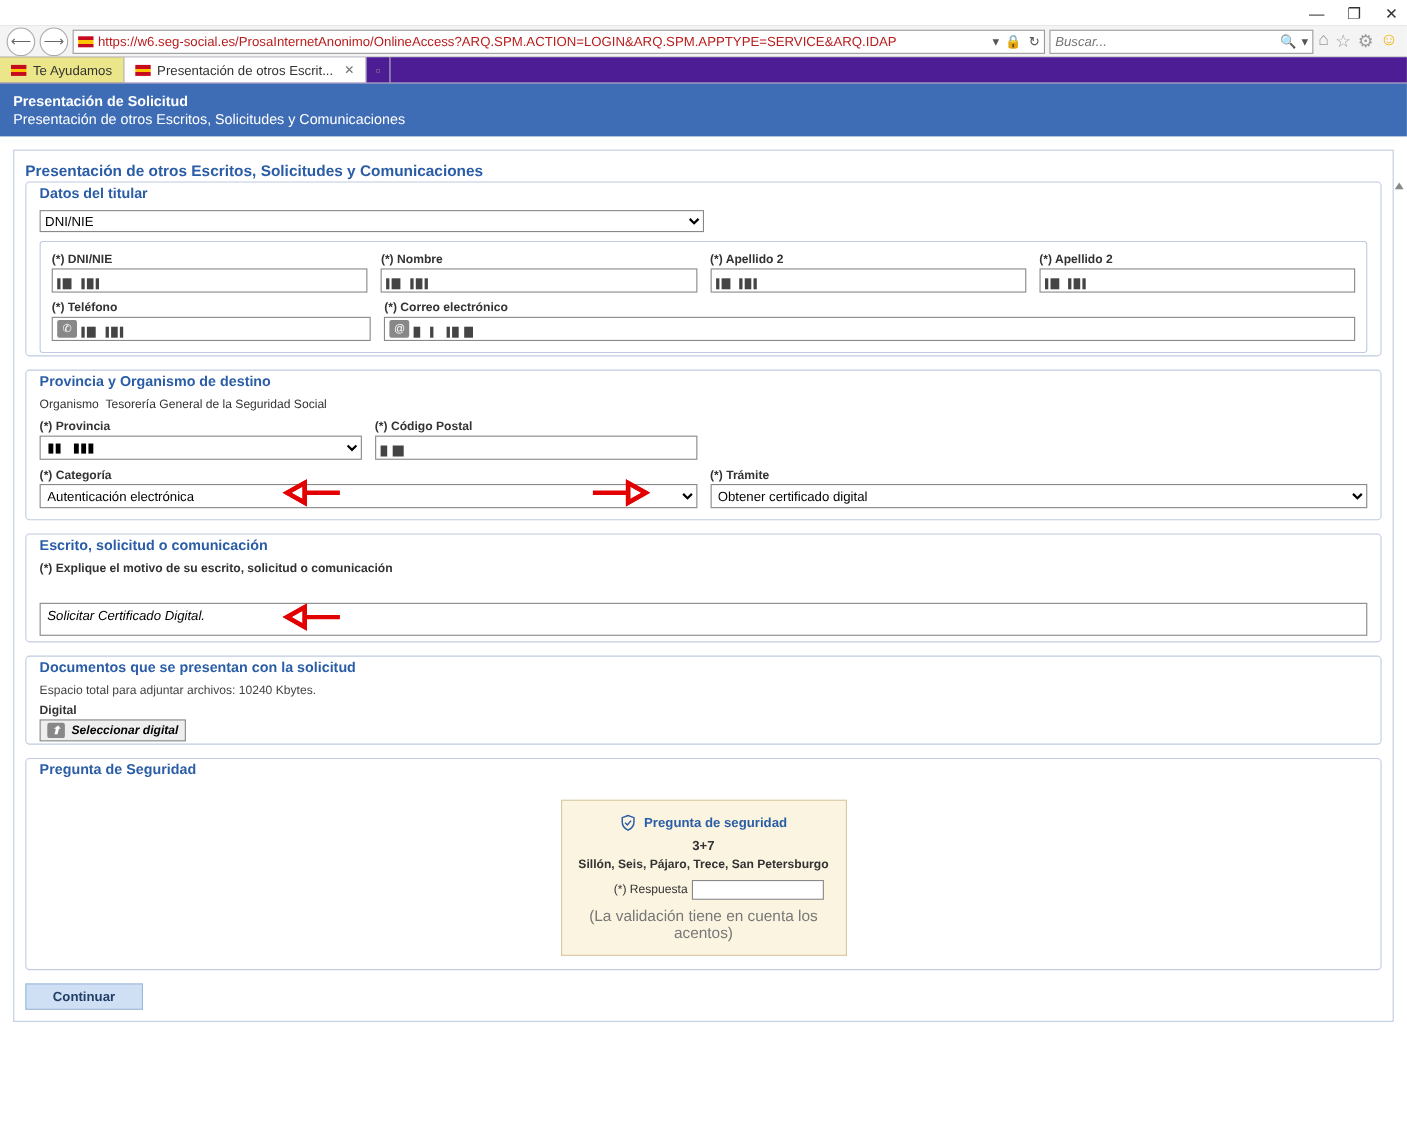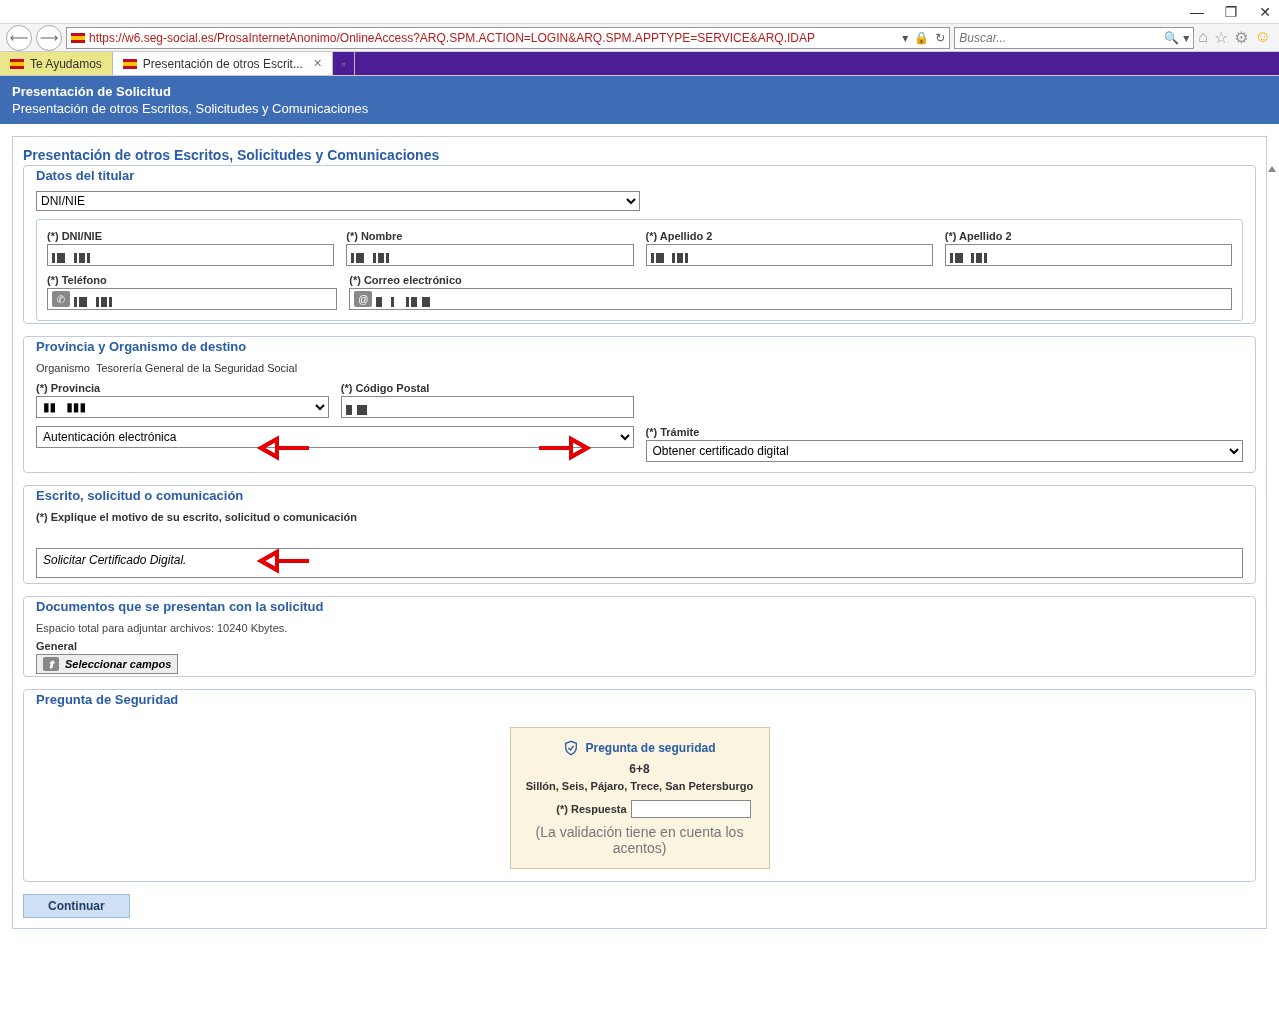--- a/index.html
+++ b/index.html
@@ -72,21 +72,21 @@
   .file-btn .up-icon { width:16px;height:14px;background:#888;border-radius:2px;display:flex;align-items:center;justify-content:center;color:#fff;font-size:10px;}
 
   .security-box { border:1px solid #d8c9a0; background:#faf4e0; width:260px; margin:20px auto 10px; padding:12px 14px; text-align:center; font-size:11px;}
   .security-box .sec-title { color:#2a5da6; font-weight:bold; font-size:12px; display:flex; align-items:center; justify-content:center; gap:6px; margin-bottom:6px;}
   .shield { width:16px;height:16px; }
   .shield svg{width:16px;height:16px;}
   .security-box .sec-text { color:#555; margin-bottom:8px; line-height:1.4;}
   .security-box .sec-q { font-weight:bold; margin-bottom:4px; font-size:12px;}
   .security-box .sec-opts { font-weight:bold; font-size:11px; margin-bottom:8px;}
   .security-box .ans-row { display:flex; align-items:center; justify-content:center; gap:4px; margin-bottom:6px;}
-  .security-box .ans-row label{ font-size:11px; font-weight:bold;margin-left:28px;}
+  .security-box .ans-row label{ font-size:11px; font-weight:normal;margin-left:28px;}
   .security-box input[type=text]{ width:120px; height:18px; border:1px solid #888;}
   .security-box .sec-note { color:#777; font-size:14px;}
 
   .continue-row { margin-top:10px;}
   .continue-btn { background:#cfe0f4; border:1px solid #9db8d9; color:#223d66; font-weight:bold; padding:4px 24px; font-size:12px; cursor:pointer;}
 
   
   .arrow-overlay { position: absolute; pointer-events: none; }
   .arrow-overlay svg { overflow: visible; }
 </style>
@@ -221,20 +221,21 @@
           <label>(*) Código Postal</label>
           <div class="text-input">
             <span class="redacted"><i class="rbar" style="width:6px"></i>&nbsp;<i class="rbar" style="width:10px"></i></span>
           </div>
         </div>
         <div class="field q"></div>
         <div class="field q"></div>
       </div>
       <div class="row">
         <div class="field h">
+          <label>(*) Categoría</label>
           <select class="text-input" style="width:100%">
             <option>Autenticación electrónica</option>
           </select>
         </div>
         <div class="field h">
           <label>(*) Trámite</label>
           <select class="text-input" style="width:100%">
             <option>Obtener certificado digital</option>
           </select>
         </div>
@@ -262,40 +263,40 @@
         <svg width="55" height="30">
             <path d="M50 15 L18 15 L18 6 L2 15 L18 24 L18 15" fill="none" stroke="#e30000" stroke-width="4"></path>
             <path d="M18 6 L2 15 L18 24 Z" fill="none" stroke="#e30000" stroke-width="4"></path>
           </svg>
       </div>
     </div>
 
     <div class="section">
       <div class="section-title">Documentos que se presentan con la solicitud</div>
       <div class="doc-hint">Espacio total para adjuntar archivos: 10240 Kbytes.</div>
-      <span class="file-label">General</span>
+      <span class="file-label">Digital</span>
       <button class="file-btn">
         <span class="up-icon">⬆</span>
-        <span>Seleccionar campos</span>
+        <span>Seleccionar digital</span>
       </button>
     </div>
 
     <div class="section">
       <div class="section-title">Pregunta de Seguridad</div>
       <div class="security-box">
         <div class="sec-title">
           <span class="shield">
             <svg viewBox="0 0 24 24">
                 <path d="M12 2 L4 5 v6 c0 5 3.5 9 8 11 4.5-2 8-6 8-11 V5 L12 2z" fill="none" stroke="#2a5da6" stroke-width="2"></path>
                 <path d="M8 12 l3 3 5-6" fill="none" stroke="#2a5da6" stroke-width="2"></path>
               </svg>
           </span>
           <span>Pregunta de seguridad</span>
         </div>
-        <div class="sec-q">6+8</div>
+        <div class="sec-q">3+7</div>
         <div class="sec-opts">Sillón, Seis, Pájaro, Trece, San Petersburgo</div>
         <div class="ans-row">
           <label>(*) Respuesta</label>
           <input type="text" style="">
         </div>
         <div class="sec-note">(La validación tiene en cuenta los acentos)</div>
       </div>
     </div>
 
     <div class="continue-row">

